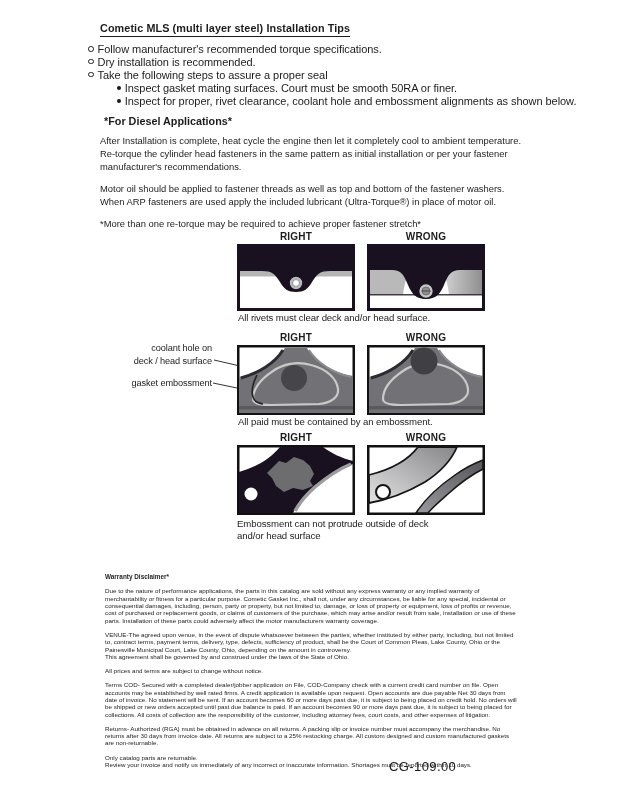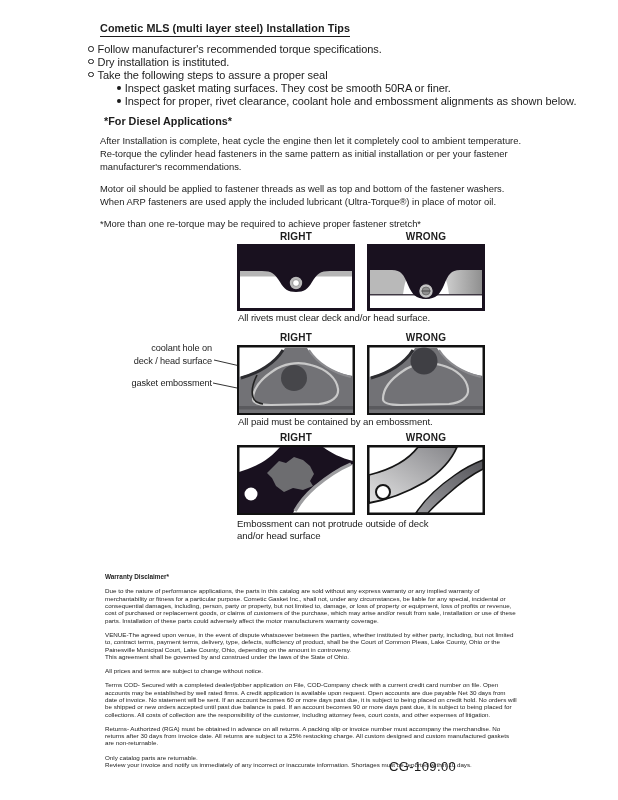--- a/index.html
+++ b/index.html
@@ -36,23 +36,23 @@
 <body>
 
 <div id="page">
 
   <div class="title">
     <span class="ul">Cometic MLS (multi layer steel) Installation Tips</span>
   </div>
 
   <div class="tips">
     <div class="tip-row"><span class="marker-o"></span><span>Follow manufacturer's recommended torque specifications.</span></div>
-    <div class="tip-row"><span class="marker-o"></span><span>Dry installation is instituted.</span></div>
+    <div class="tip-row"><span class="marker-o"></span><span>Dry installation is recommended.</span></div>
     <div class="tip-row"><span class="marker-o"></span><span>Take the following steps to assure a proper seal</span></div>
-    <div class="tip-row sub"><span class="marker-f"></span><span>Inspect gasket mating surfaces.  They cost be smooth 50RA or finer.</span></div>
+    <div class="tip-row sub"><span class="marker-f"></span><span>Inspect gasket mating surfaces.  Court must be smooth 50RA or finer.</span></div>
     <div class="tip-row sub"><span class="marker-f"></span><span>Inspect for proper, rivet clearance, coolant hole and embossment alignments as shown below.</span></div>
   </div>
 
   <div class="diesel">
     <div class="h">*For Diesel Applications*</div>
     <p>After Installation is complete, heat cycle the engine then let it completely cool to ambient temperature. Re-torque the cylinder head fasteners in the same pattern as initial installation or per your fastener manufacturer's recommendations.</p>
     <p>Motor oil should be applied to fastener threads as well as top and bottom of the fastener washers. When ARP fasteners are used apply the included lubricant (Ultra-Torque®) in place of motor oil.</p>
     <p>*More than one re-torque may be required to achieve proper fastener stretch*</p>
   </div>
 

